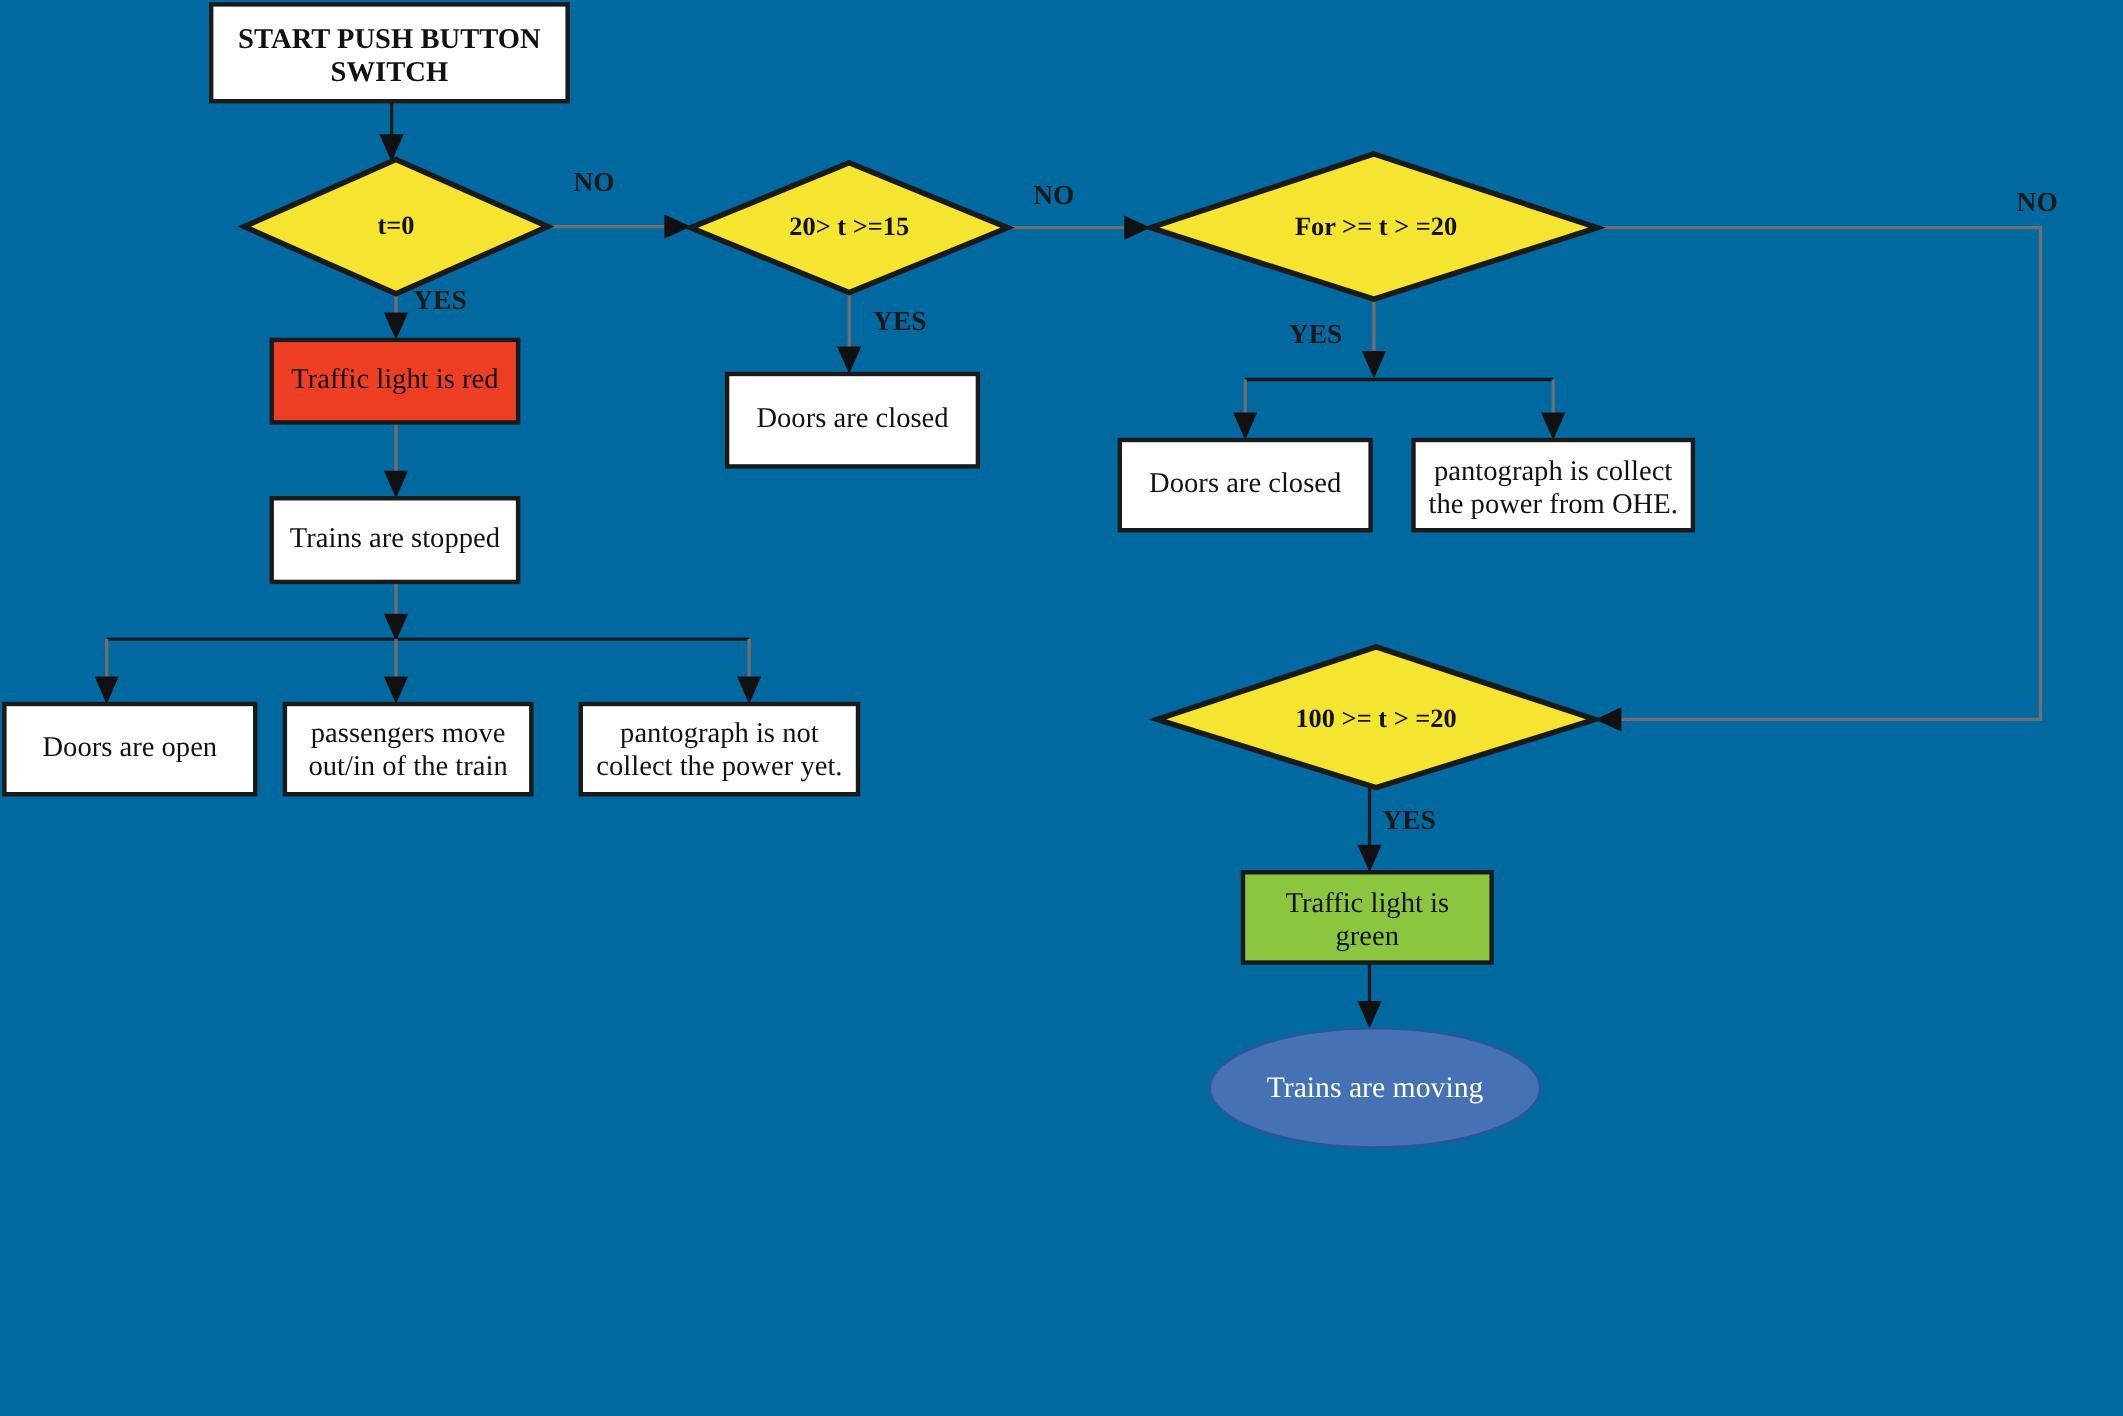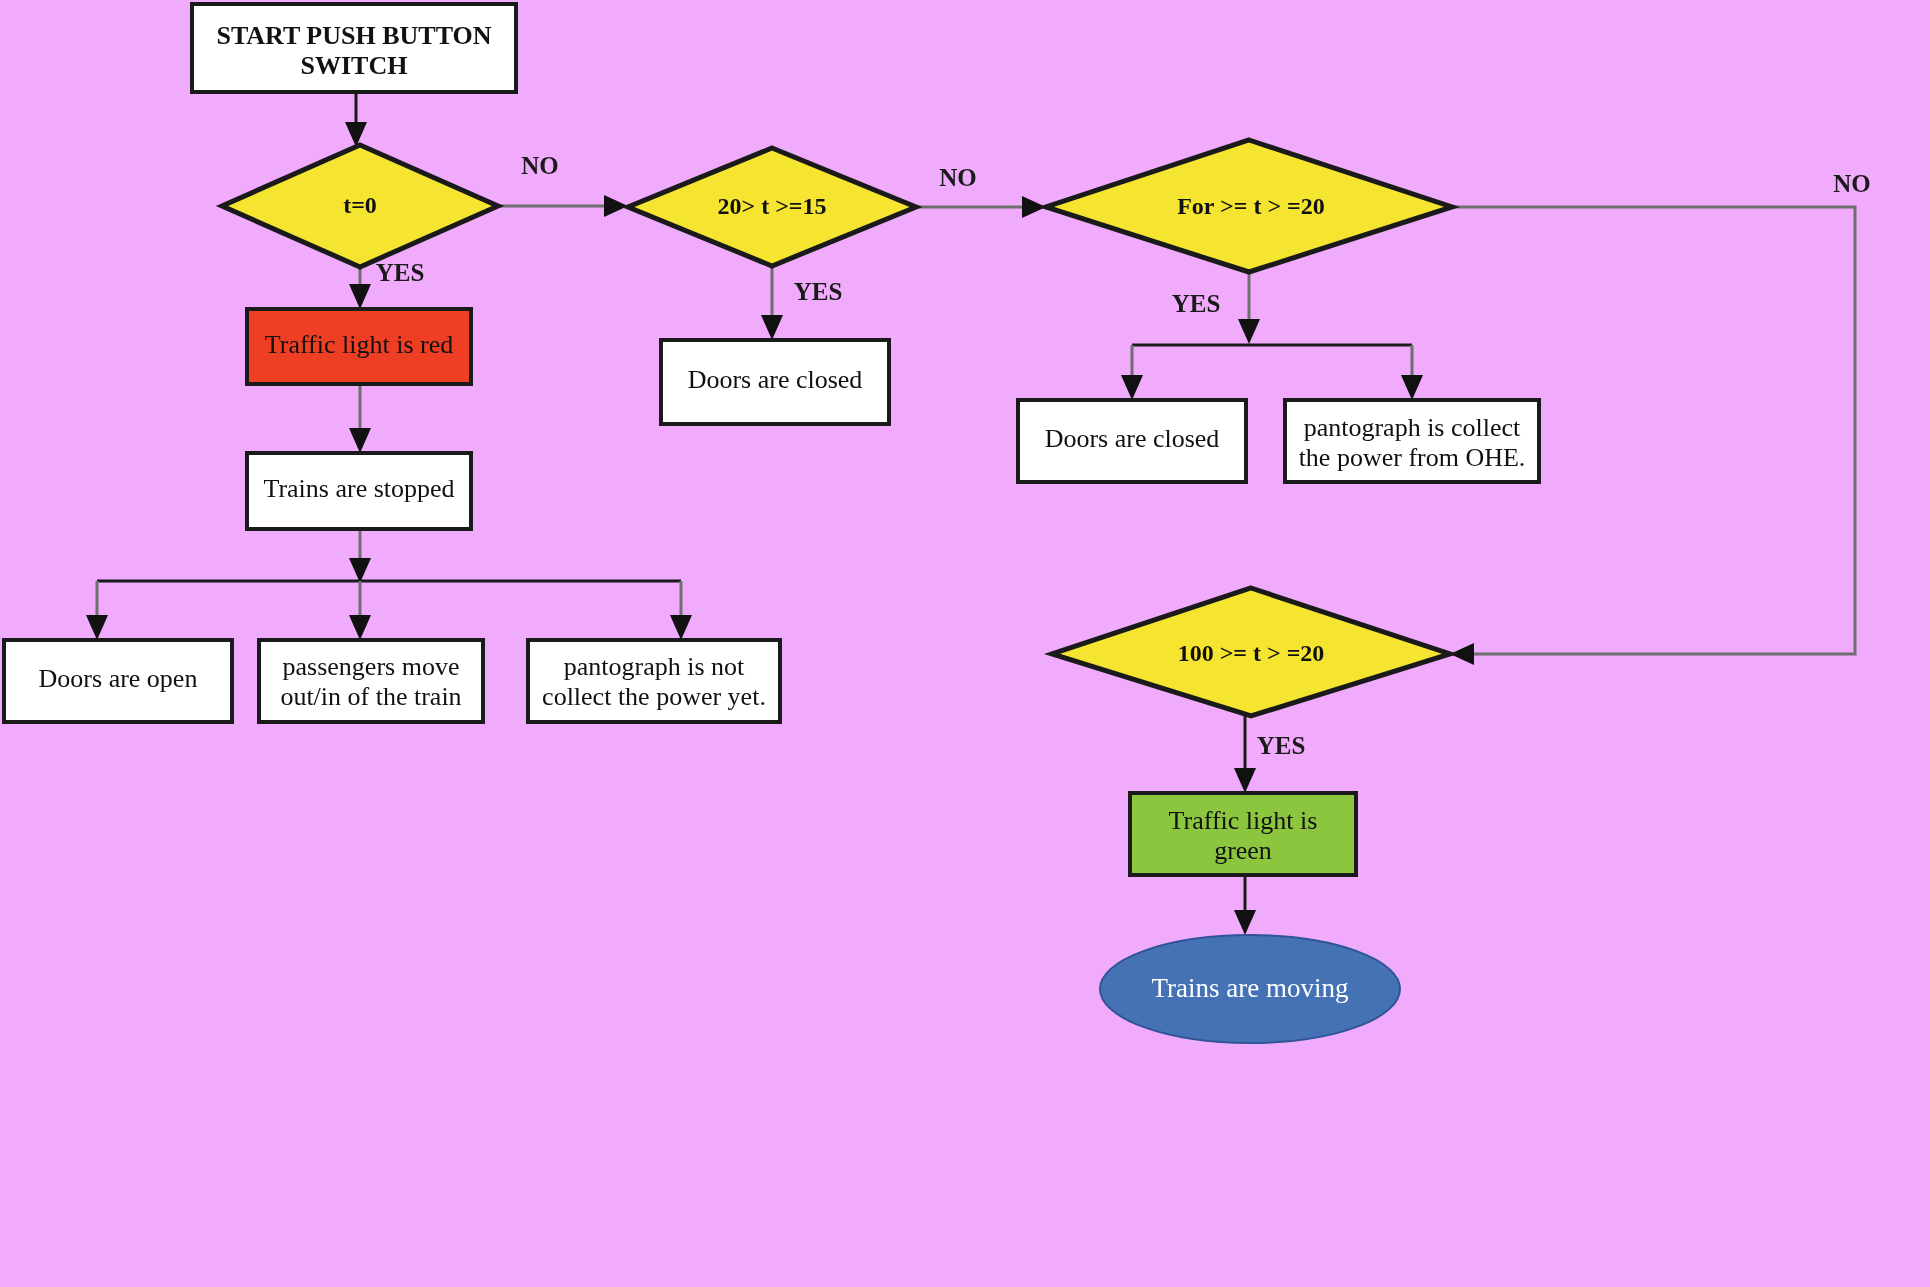--- a/index.html
+++ b/index.html
@@ -10,21 +10,21 @@
   body {
     width: 1930px;
     height: 1287px;
     font-family: "Liberation Serif", "DejaVu Serif", serif;
     overflow: hidden;
   }
   #flowchart-root {
     position: relative;
     width: 1930px;
     height: 1287px;
-    background: #f0abfc;
+    background: #0369a1;
   }
   svg.fc {
     position: absolute;
     left: 0;
     top: 0;
     width: 1930px;
     height: 1287px;
     display: block;
   }
   .node-text {

